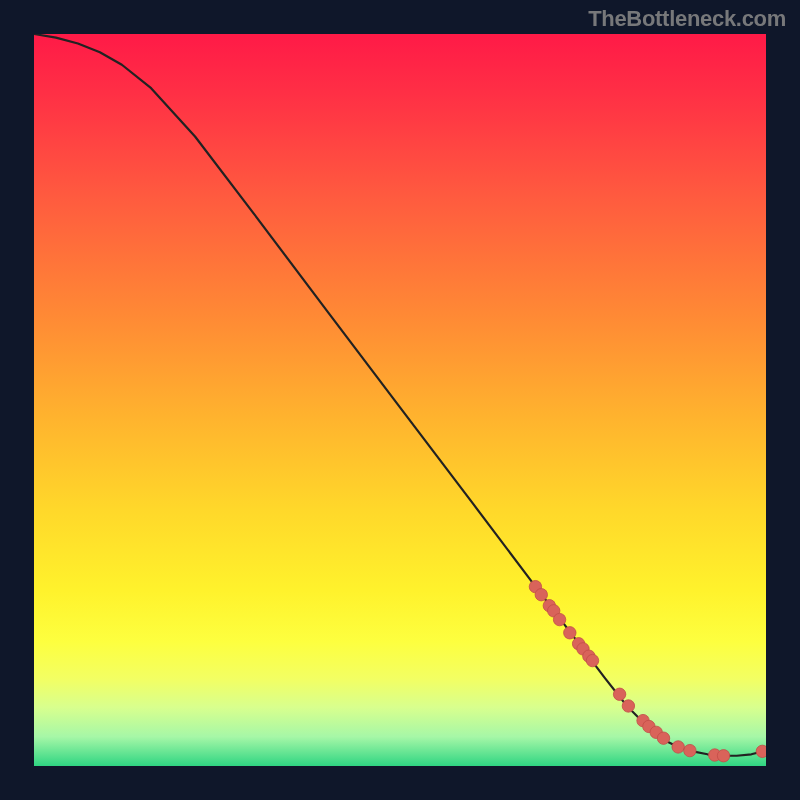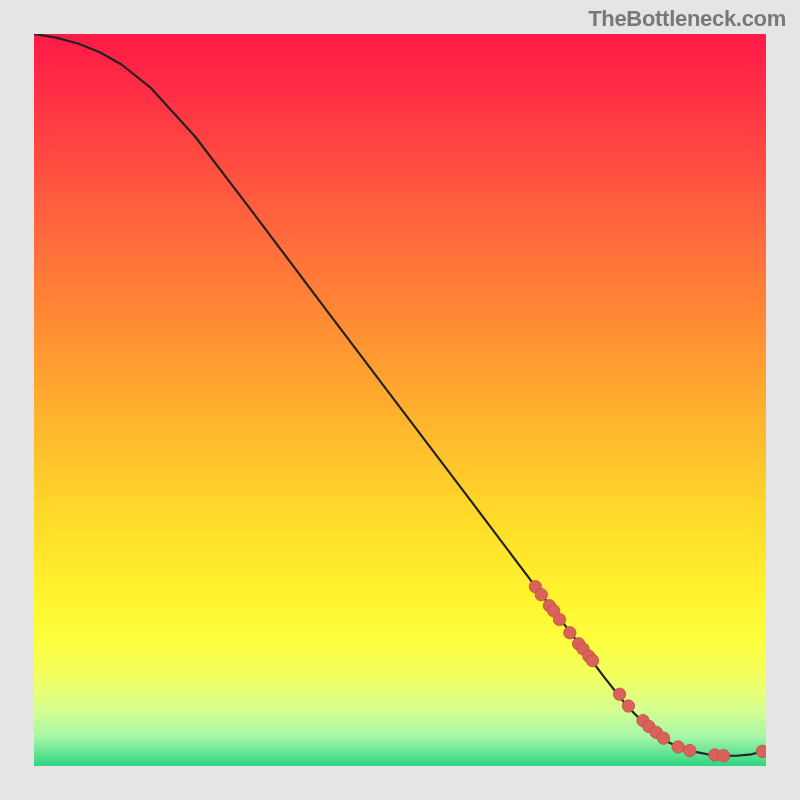--- a/index.html
+++ b/index.html
@@ -9,21 +9,21 @@
     height: 800px;
     background: #000;
     overflow: hidden;
   }
   .frame {
     position: absolute;
     left: 0;
     top: 0;
     width: 800px;
     height: 800px;
-    background: #e5e5e5;
+    background: #0f172a;
   }
   .plot {
     position: absolute;
     left: 34px;
     top: 34px;
     width: 732px;
     height: 732px;
     overflow: hidden;
   }
   .gradient {

